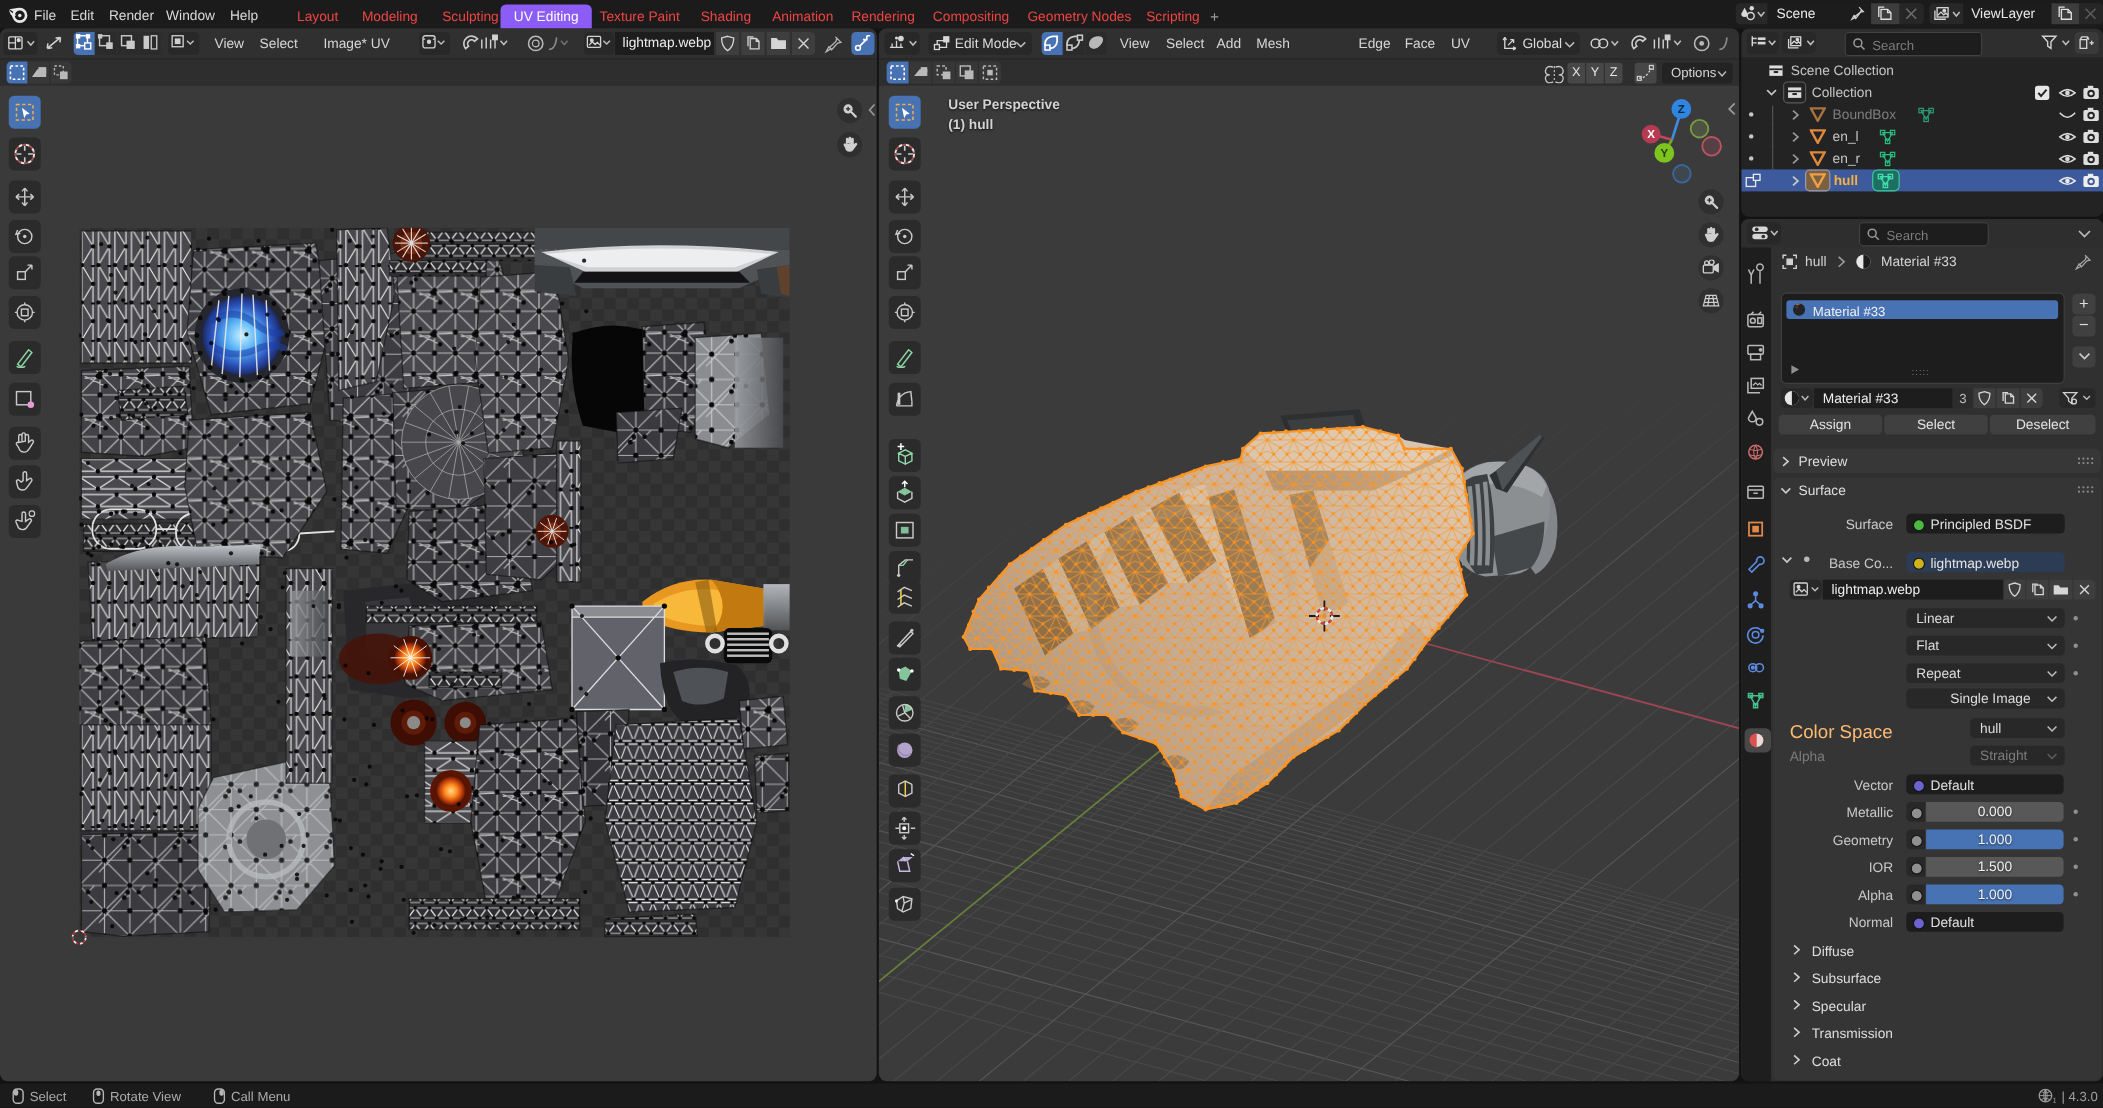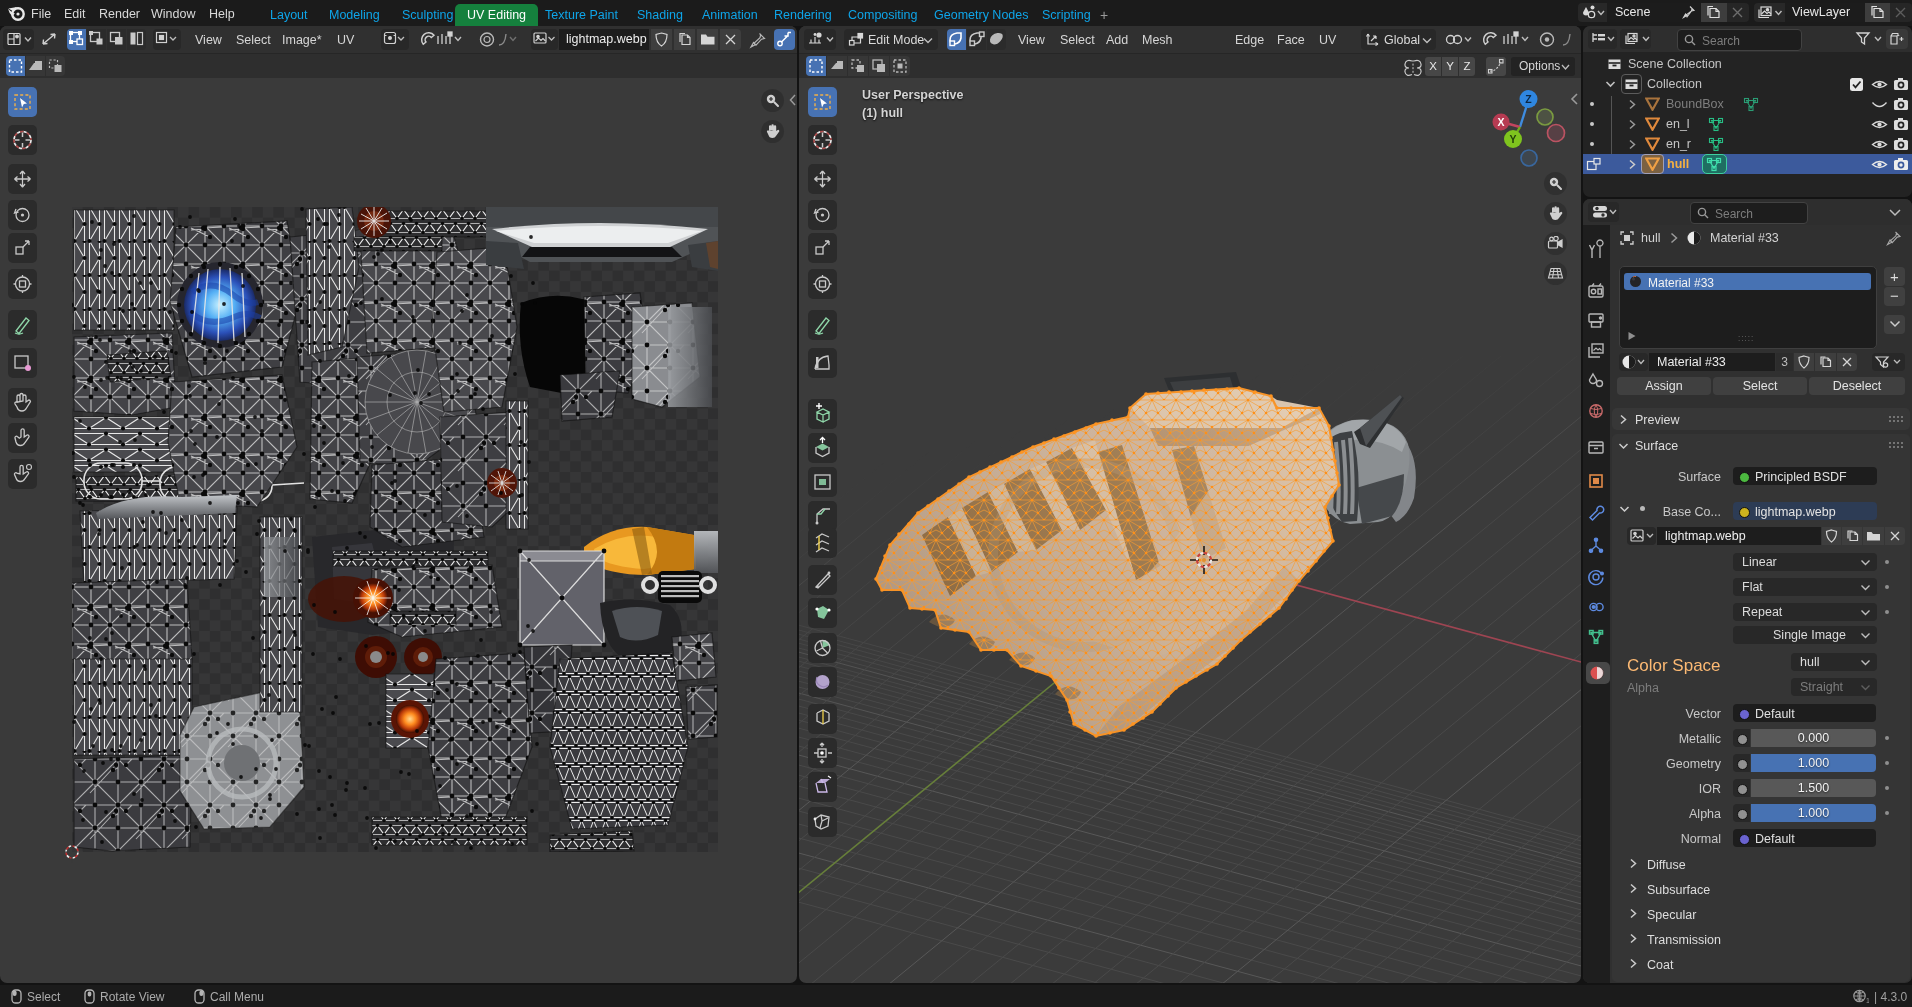--- a/index.html
+++ b/index.html
@@ -2,22 +2,22 @@
 <html><head>
 <meta charset="utf-8">
 <style>
 html,body{margin:0;padding:0;width:1912px;height:1007px;overflow:hidden;background:#131313;
   font-family:"Liberation Sans",sans-serif;-webkit-font-smoothing:antialiased;}
 .abs{position:absolute;}
 .txt{color:#d3d3d3;font-size:12.5px;line-height:1;white-space:nowrap;}
 
 #topbar{left:0;top:0;width:1912px;height:26px;background:#1b1b1b;}
 #topbar .menu{top:7px;font-size:12.5px;color:#d9d9d9;}
-.wtab{top:4px;height:22px;line-height:22px;font-size:12.5px;color:#0ea5e9;padding:0 12px;border-radius:5px 5px 0 0;}
-.wtab.on{background:#15803d;color:#fdfdfd;}
+.wtab{top:4px;height:22px;line-height:22px;font-size:12.5px;color:#ef4444;padding:0 12px;border-radius:5px 5px 0 0;}
+.wtab.on{background:#8b5cf6;color:#fdfdfd;}
 
 .area{background:#3a3a3a;border-radius:7px;overflow:hidden;}
 .hdr{position:absolute;left:0;top:0;width:100%;height:27px;background:#303030;}
 .hdr2{position:absolute;left:0;top:27px;width:100%;height:25px;background:#2e2e2e;border-top:1px solid #262626;box-sizing:border-box;}
 .hmenu{position:absolute;top:7px;font-size:12.5px;color:#d6d6d6;}
 .hdrbtn{position:absolute;border-radius:4px;background:#282828;}
 .ddtxt{color:#dadada;font-size:12.5px;}
 
 .tbtn{position:absolute;width:29px;height:30px;background:#2b2b2b;border-radius:5px;}
 
@@ -851,21 +851,21 @@
       <svg width="28" height="21" viewBox="0 0 28 21">
           <g fill="none" stroke="#d0d0d0" stroke-width="1.2">
             <rect x="3.5" y="3.5" width="10" height="10"></rect>
             <rect x="6.5" y="6.5" width="4" height="4" fill="#d0d0d0"></rect>
           </g>
           <path d="M17 8 l3 3 3-3" fill="none" stroke="#bdbdbd" stroke-width="1.3"></path>
         </svg>
     </div>
     <div class="hmenu" style="left:195px;">View</div>
     <div class="hmenu" style="left:236px;">Select</div>
-    <div class="hmenu" style="left:282px;text-align:right;">Image*</div>
+    <div class="hmenu" style="left:294px;text-align:right;">Image*</div>
     <div class="hmenu" style="left:337px;">UV</div>
     <div class="hdrbtn" style="left:381px;top:3px;width:28px;height:21px;">
       <svg width="28" height="21" viewBox="0 0 28 21">
           <g fill="none" stroke="#d0d0d0" stroke-width="1.2">
             <rect x="3.5" y="3.5" width="11" height="11" rx="2"></rect>
             <circle cx="9" cy="9" r="1.4" fill="#d0d0d0"></circle>
             <path d="M3.5 6.5 h2 M12.5 6.5 h2"></path>
           </g>
           <path d="M17 8 l3 3 3-3" fill="none" stroke="#bdbdbd" stroke-width="1.3"></path>
         </svg>

